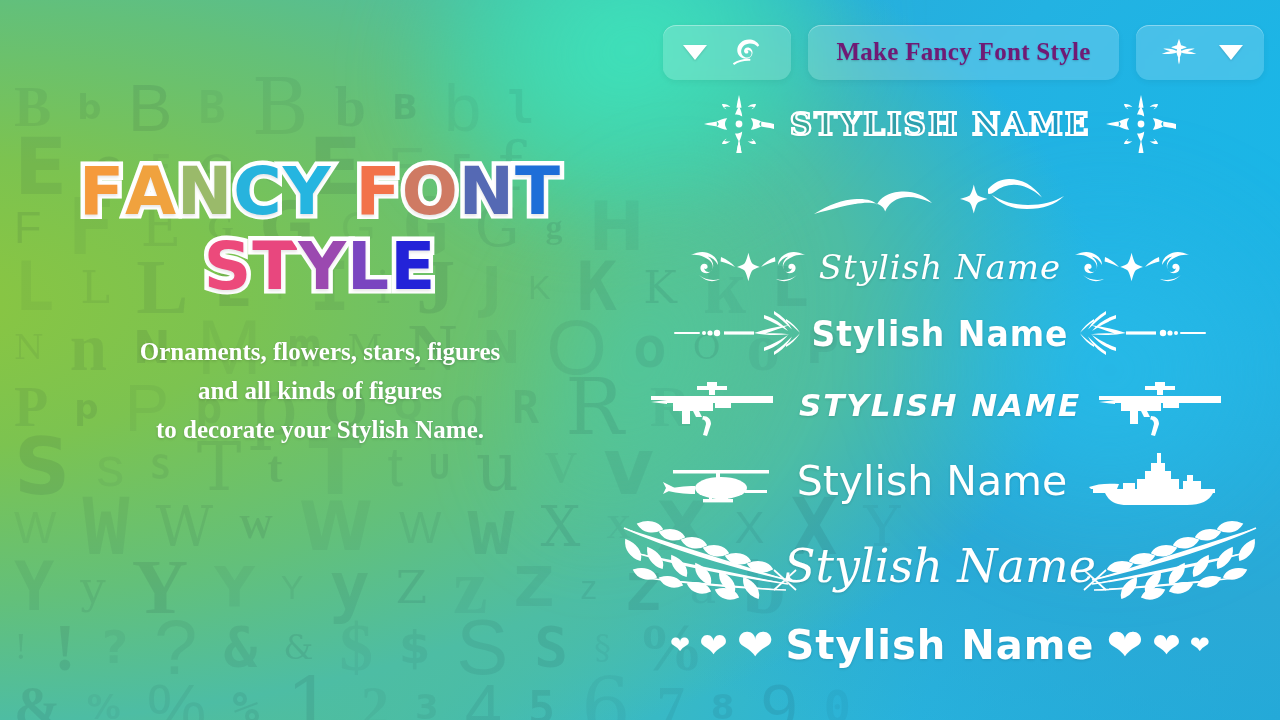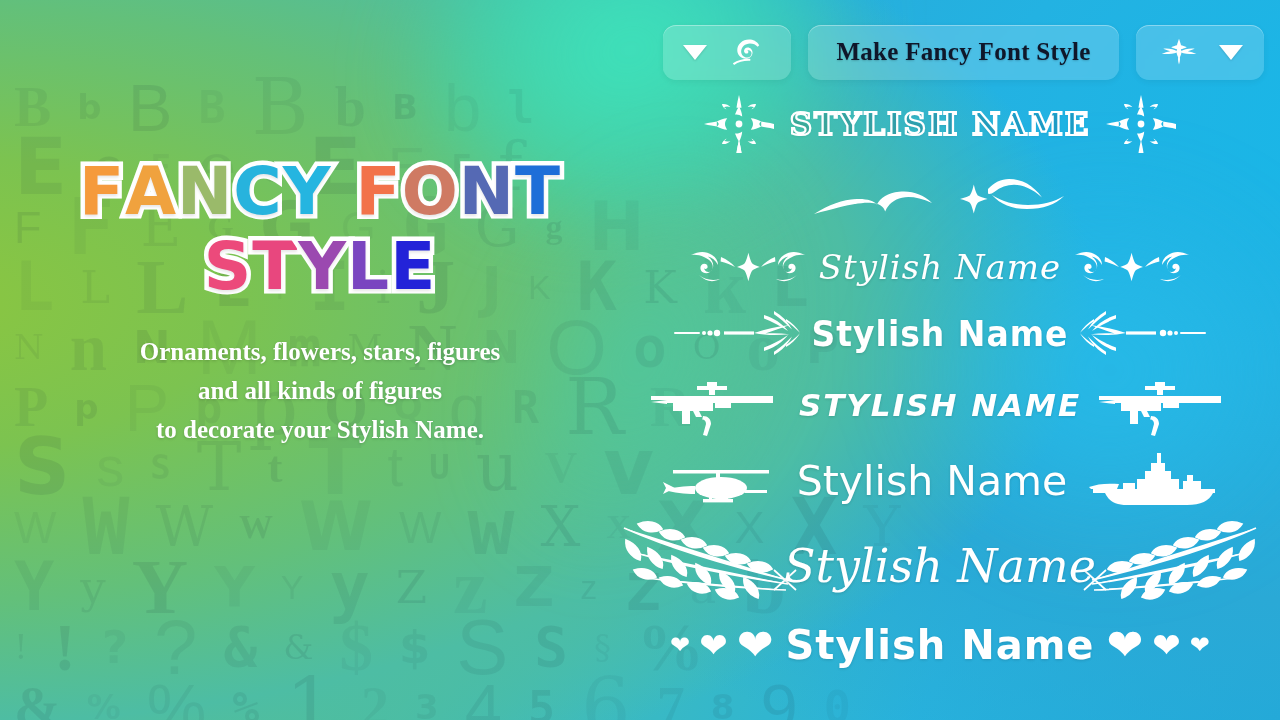--- a/index.html
+++ b/index.html
@@ -59,21 +59,21 @@
   .tb-btn{
     height:55px;border-radius:13px;display:flex;align-items:center;justify-content:center;
     background:rgba(255,255,255,.18);
     box-shadow:inset 0 1px 0 rgba(255,255,255,.35), 0 2px 6px rgba(0,0,0,.06);
     backdrop-filter:blur(2px);
   }
   .tb-left{width:128px;gap:20px;}
   .tb-main{flex:1;}
   .tb-right{width:128px;gap:18px;}
   .tb-label{
-    color:#0f172a;font-family:"Liberation Serif",serif;font-weight:bold;font-size:25px;
+    color:#701a75;font-family:"Liberation Serif",serif;font-weight:bold;font-size:25px;
     letter-spacing:.3px;text-shadow:0 1px 2px rgba(0,0,0,.18);
   }
   .caret{
     width:0;height:0;border-left:12px solid transparent;border-right:12px solid transparent;
     border-top:15px solid #fff;filter:drop-shadow(0 1px 1px rgba(0,0,0,.15));
   }
   .orn-icon{width:44px;height:34px;display:block;}
   .orn-icon path,.orn-icon circle,.orn-icon ellipse{fill:#fff;}
 
   

